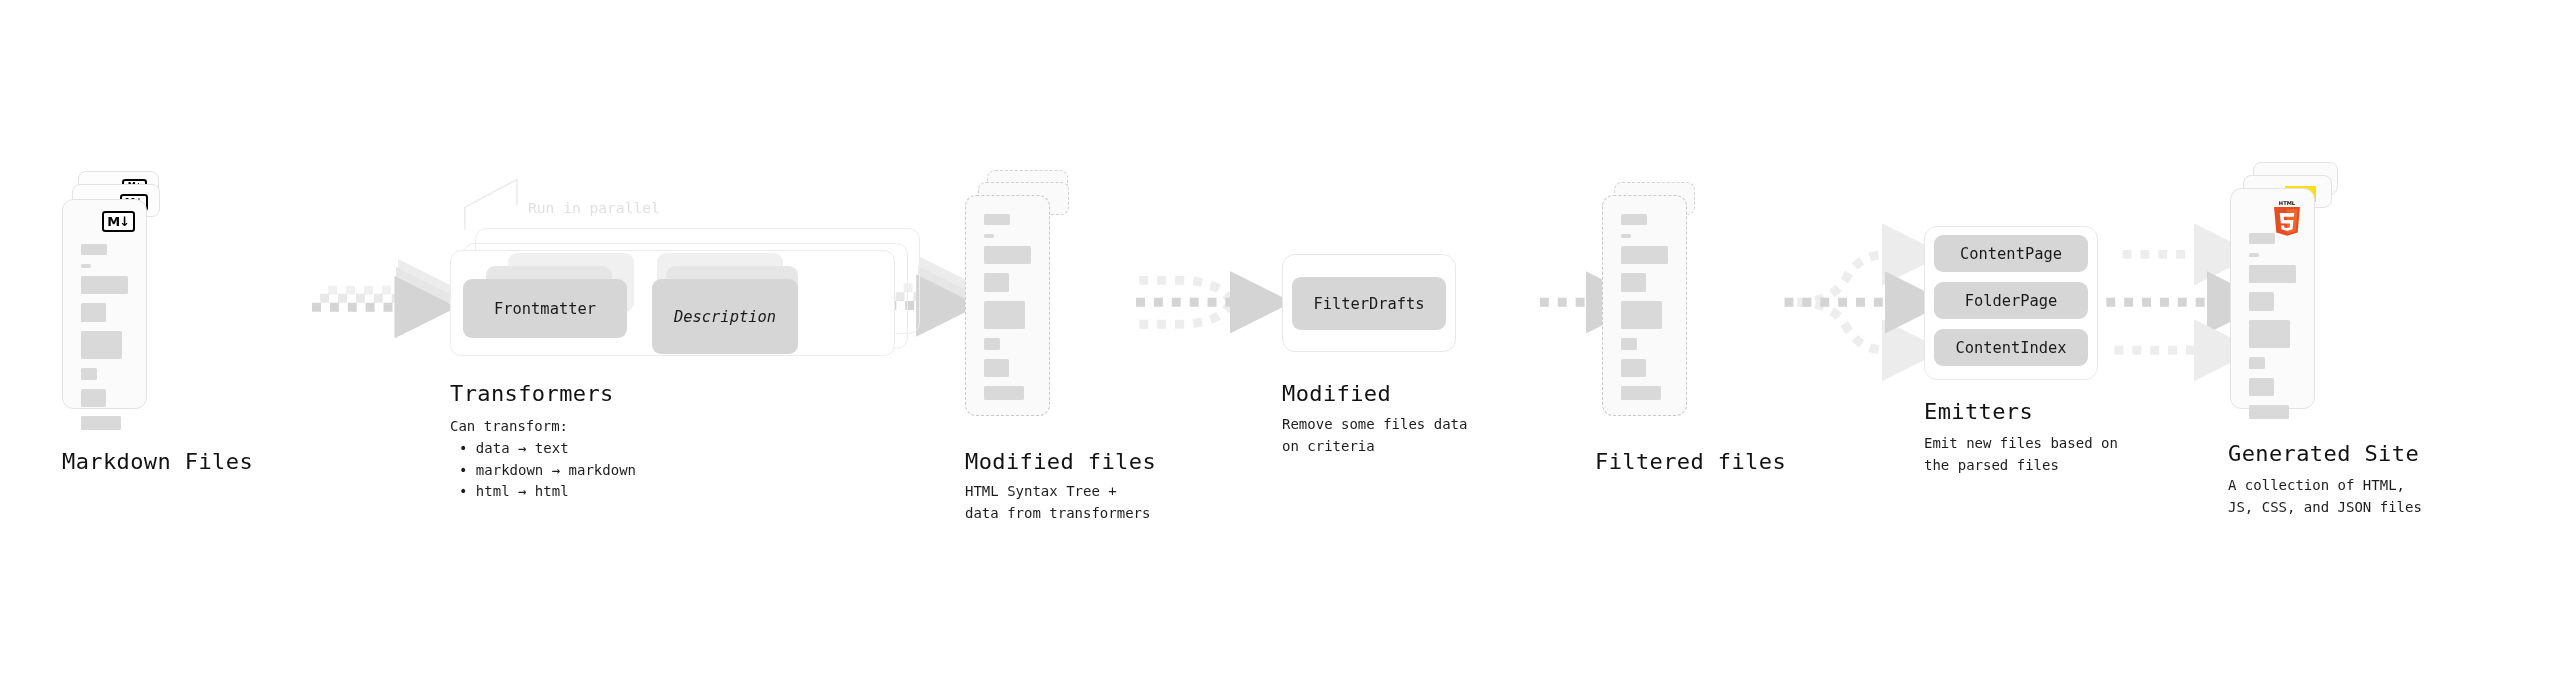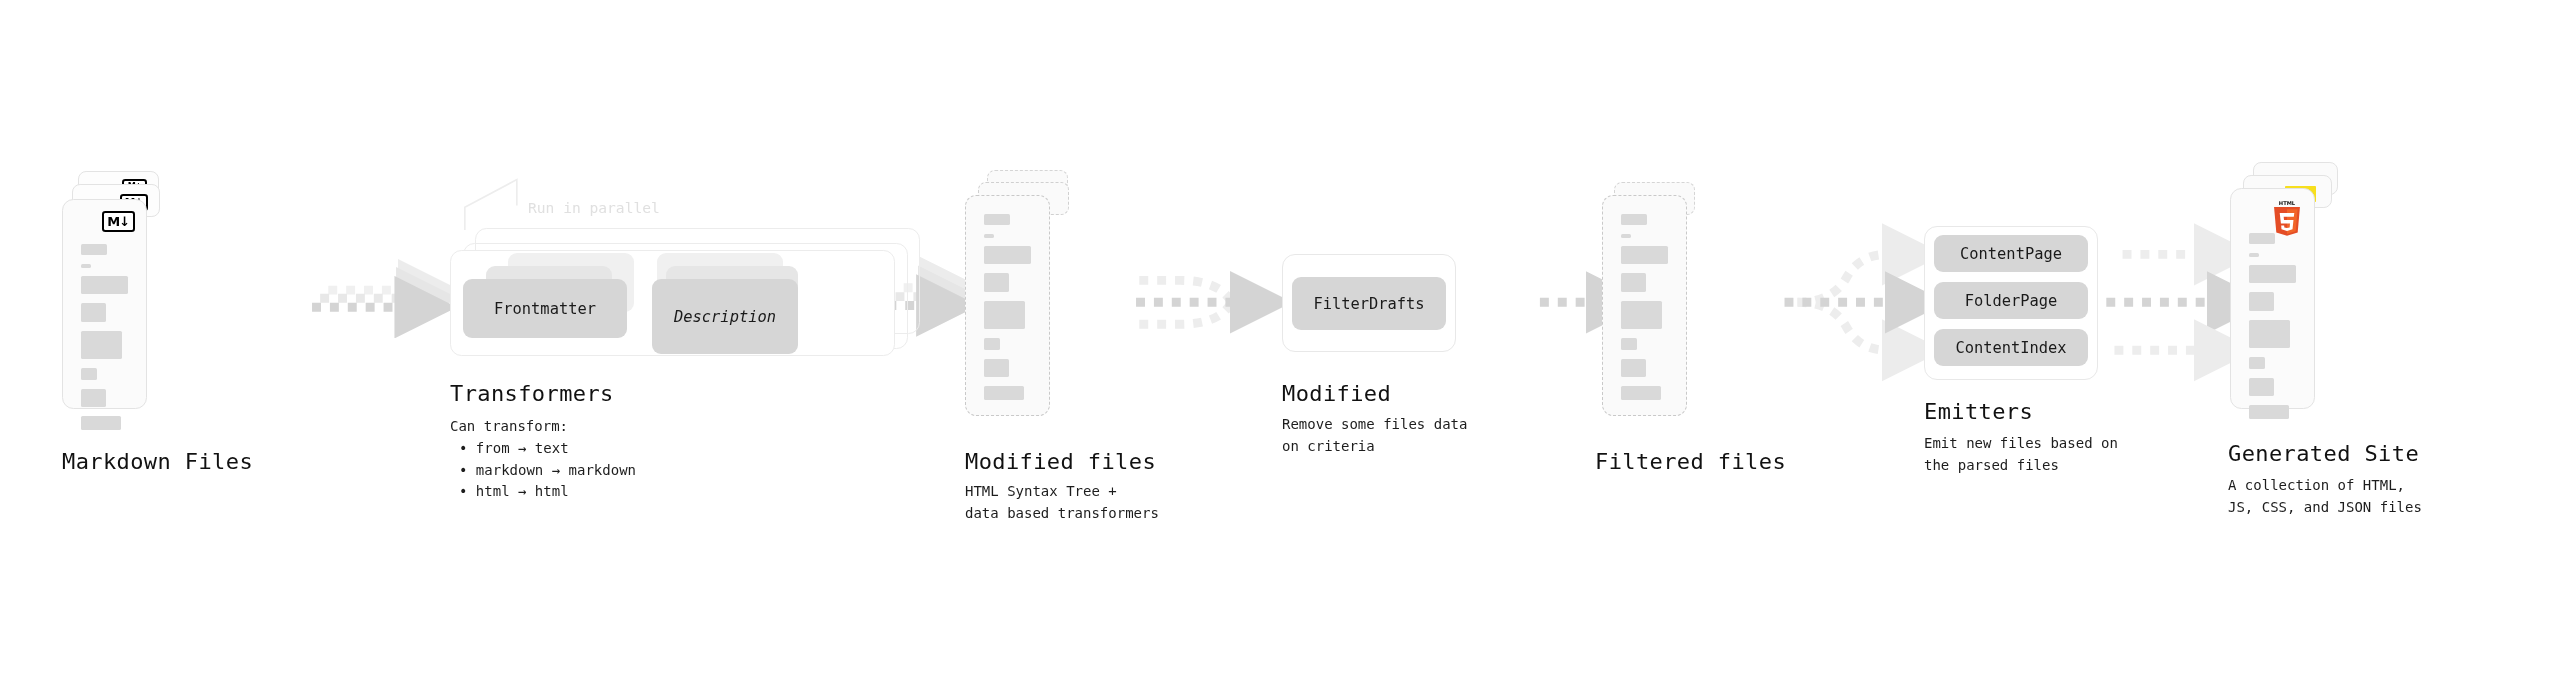--- a/index.html
+++ b/index.html
@@ -183,21 +183,21 @@
 
     <div class="chip f2" style="position:absolute; left:486px; top:266px; width:126px; height:59px; background:#e6e6e6;"></div>
     <div class="chip f2" style="position:absolute; left:666px; top:266px; width:132px; height:59px; background:#e6e6e6;"></div>
 
     <div class="chip" style="position:absolute; left:463px; top:279px; width:164px; height:59px;">Frontmatter</div>
     <div class="chip" style="position:absolute; left:652px; top:279px; width:146px; height:75px;font-style:italic;">Description</div>
 
     <div class="cap-title" style="left:450px; top:381px;">Transformers</div>
     <div class="cap-sub" style="left:450px; top:416px;">Can transform:</div>
     <div style="position:absolute; left:459px; top:438px;">
-      <div class="cap-sub" style="position:relative; left:0; top:0;">• from → text</div>
+      <div class="cap-sub" style="position:relative; left:0; top:0;">• data → text</div>
       <div class="cap-sub" style="position:relative; left:0; top:0;">• markdown → markdown</div>
       <div class="cap-sub" style="position:relative; left:0; top:0;">• html → html</div>
     </div>
   </div>
 
   <div>
     <div class="card dashed" style="left:987px; top:170px; width:81px; height:32.5px; border-radius:8.1px; border-color:#d5d5d5;"></div>
     <div class="card dashed" style="left:978px; top:182px; width:91px; height:32.5px; border-radius:8.1px; border-color:#d0d0d0;"></div>
 
     <div class="card dashed" style="left:965px; top:195px; width:85px; height:221px;">
@@ -208,21 +208,21 @@
         <div class="line" style="width:53%;height:18.7px;"></div>
         <div class="line" style="width:88%;height:28px;"></div>
         <div class="line" style="width:35%;height:11.4px;"></div>
         <div class="line" style="width:53%;height:18.7px;"></div>
         <div class="line" style="width:85%;height:14px;"></div>
       </div>
     </div>
 
     <div class="cap-title" style="left:965px; top:449px;">Modified files</div>
     <div class="cap-sub" style="left:965px; top:481px;">HTML Syntax Tree +
-data based transformers</div>
+data from transformers</div>
   </div>
 
   <div>
     <div class="card" style="left:1282px; top:254px; width:174px; height:98px; background:#ffffff; border-color:#e8e8e8; border-radius:13px;"></div>
     <div class="chip" style="position:absolute; left:1292px; top:277px; width:154px; height:53px;">FilterDrafts</div>
 
     <div class="cap-title" style="left:1282px; top:381px;">Modified</div>
     <div class="cap-sub" style="left:1282px; top:414px;">Remove some files data
 on criteria</div>
   </div>

